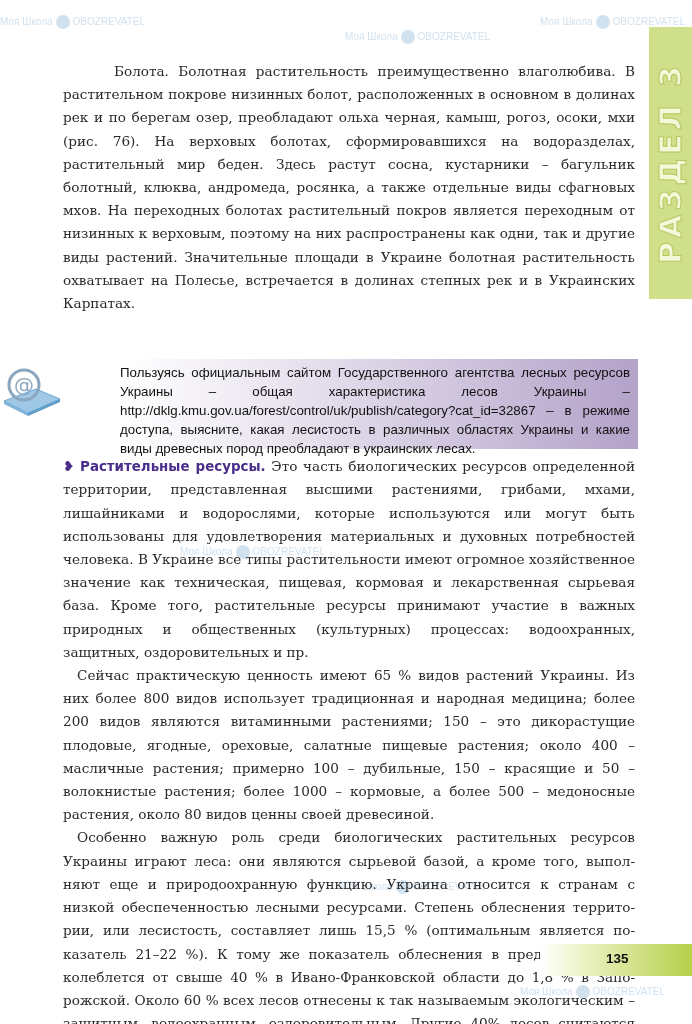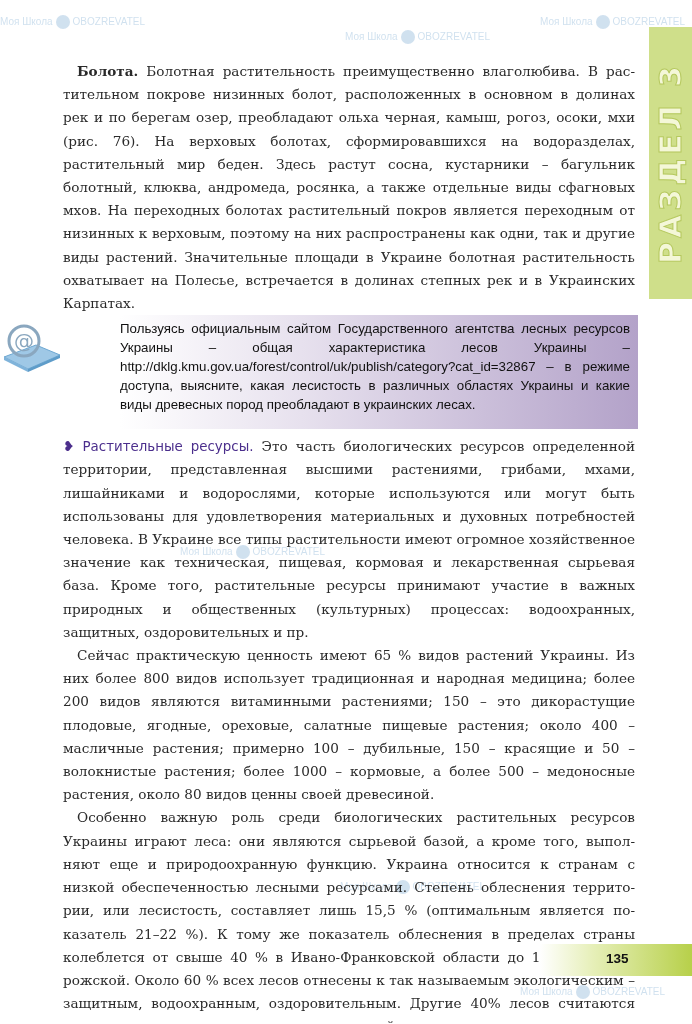--- a/index.html
+++ b/index.html
@@ -22,39 +22,40 @@
     -webkit-text-stroke: 1px #b5c85e;
   }
   .content {
     position: absolute; left: 63px; top: 60px; width: 572px;
   }
   p.para {
     margin: 0; font-size: 13.6px; line-height: 23.2px;
     text-align: justify; text-indent: 14px;
     hyphens: manual;
   }
-  .lead-bold { font-weight: bold; }
+  .lead-bold { font-weight: normal; margin-left: 37px; }
   .interactive-title {
     font-style: italic; font-size: 12.5px; letter-spacing: 1.4px;
     margin: 6px 0 0 0; padding-left: 0; color: #3a3a3a;
     height: 22px; line-height: 20px;
   }
   .interactive-box {
-    position: relative; margin-left: 57px; width: 518px; height: 114px;
+    position: relative; margin-left: 57px; width: 518px; height: 90px;
     background: linear-gradient(to right, #ffffff 0%, #e7e1ee 35%, #b3a2c9 100%);
     font-family: "Liberation Sans", sans-serif; font-size: 13.3px; line-height: 19px;
     color: #111; padding: 4px 8px 4px 0; box-sizing: border-box;
     text-align: justify;
+    margin-top: 44px;
   }
   .at-icon {
     position: absolute; left: -8px; top: 6px; width: 62px; height: 56px;
   }
   .interactive-wrap { position: relative; margin-left: -63px; padding-left: 63px; }
   .section-head {
-    font-family: "DejaVu Sans", sans-serif; font-weight: normal; color: #4b2e8c;
+    font-family: "DejaVu Sans", sans-serif; font-weight: bold; color: #4b2e8c;
     font-size: 13.4px;
   }
   .section-marker { color: #4b2e8c; font-family: "DejaVu Sans", sans-serif; font-weight: bold; }
   .page-footer {
     position: absolute; left: 540px; top: 944px; width: 152px; height: 32px;
     background: linear-gradient(to right, #ffffff 0%, #e6efb8 35%, #b7d04a 100%);
   }
   .page-number {
     position: absolute; left: 606px; top: 951px;
     font-family: "Liberation Sans", sans-serif; font-weight: bold; font-size: 13.5px; color: #111;

